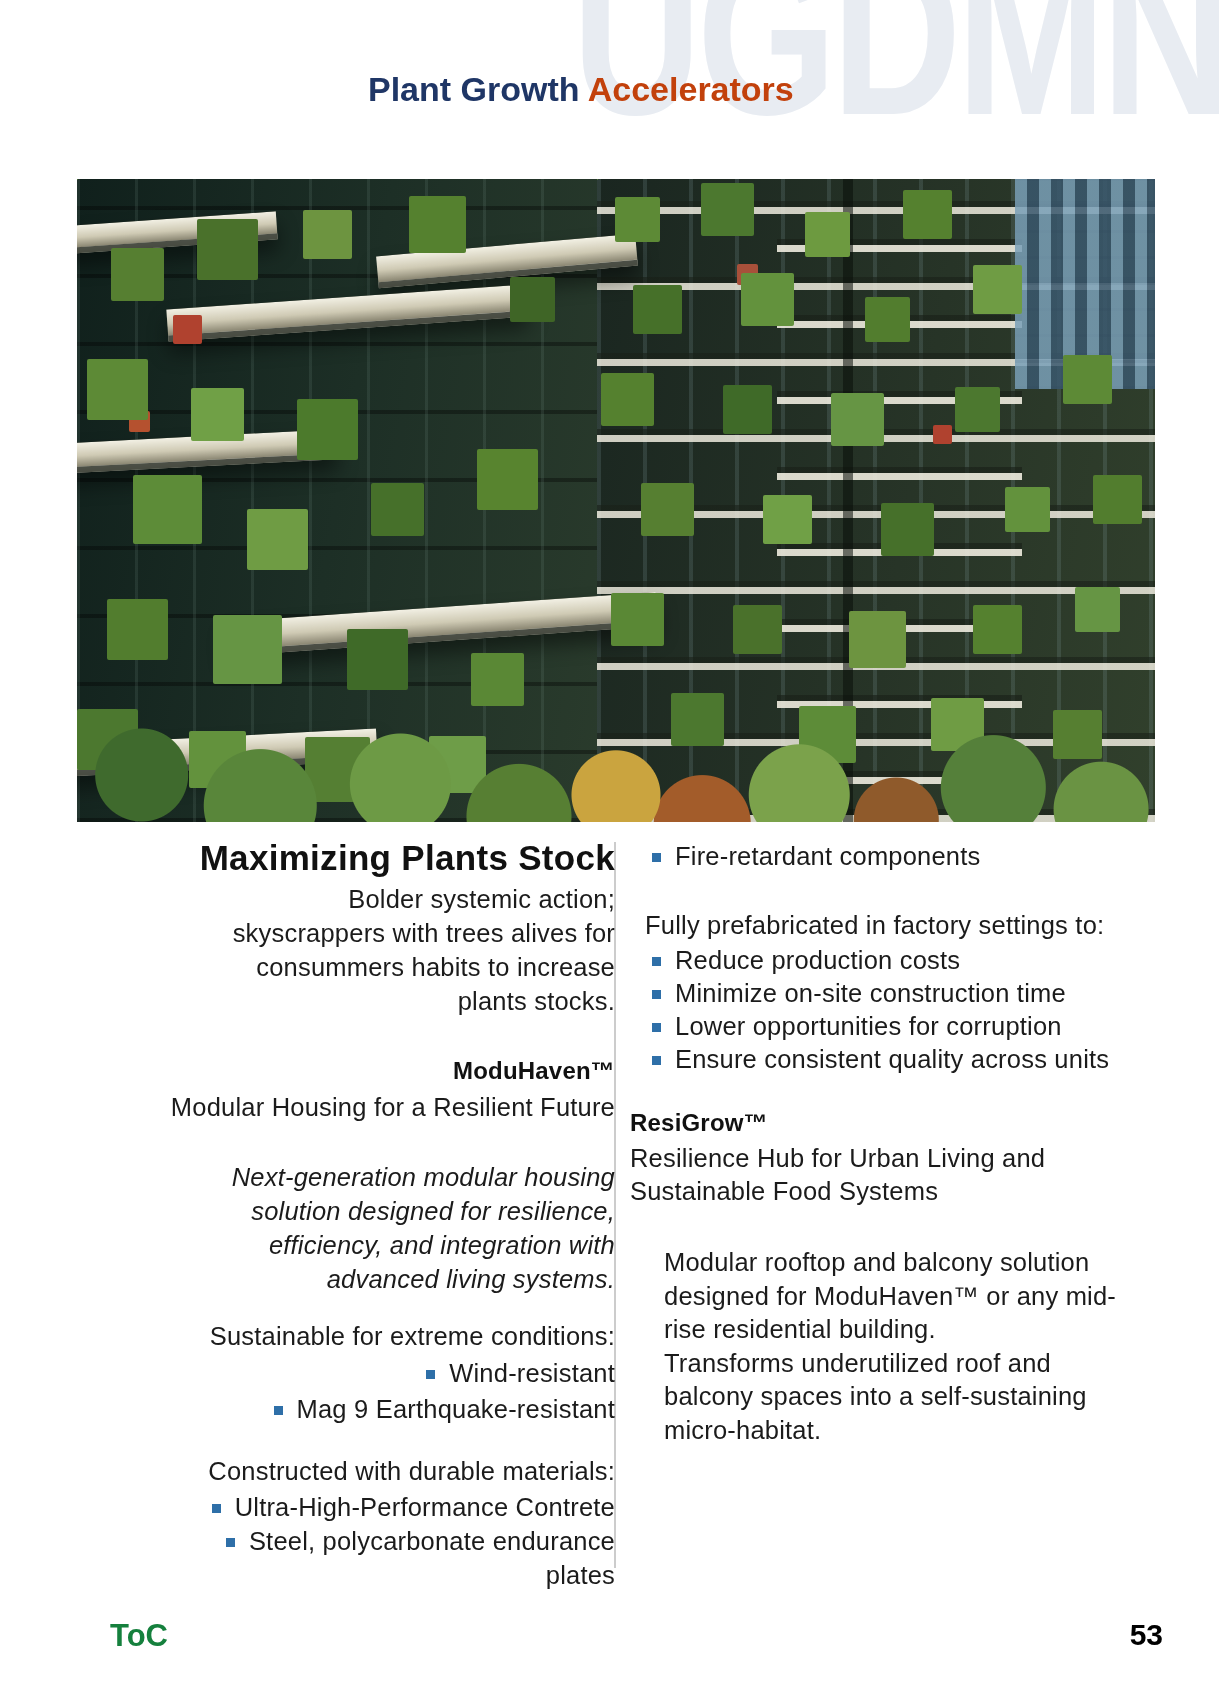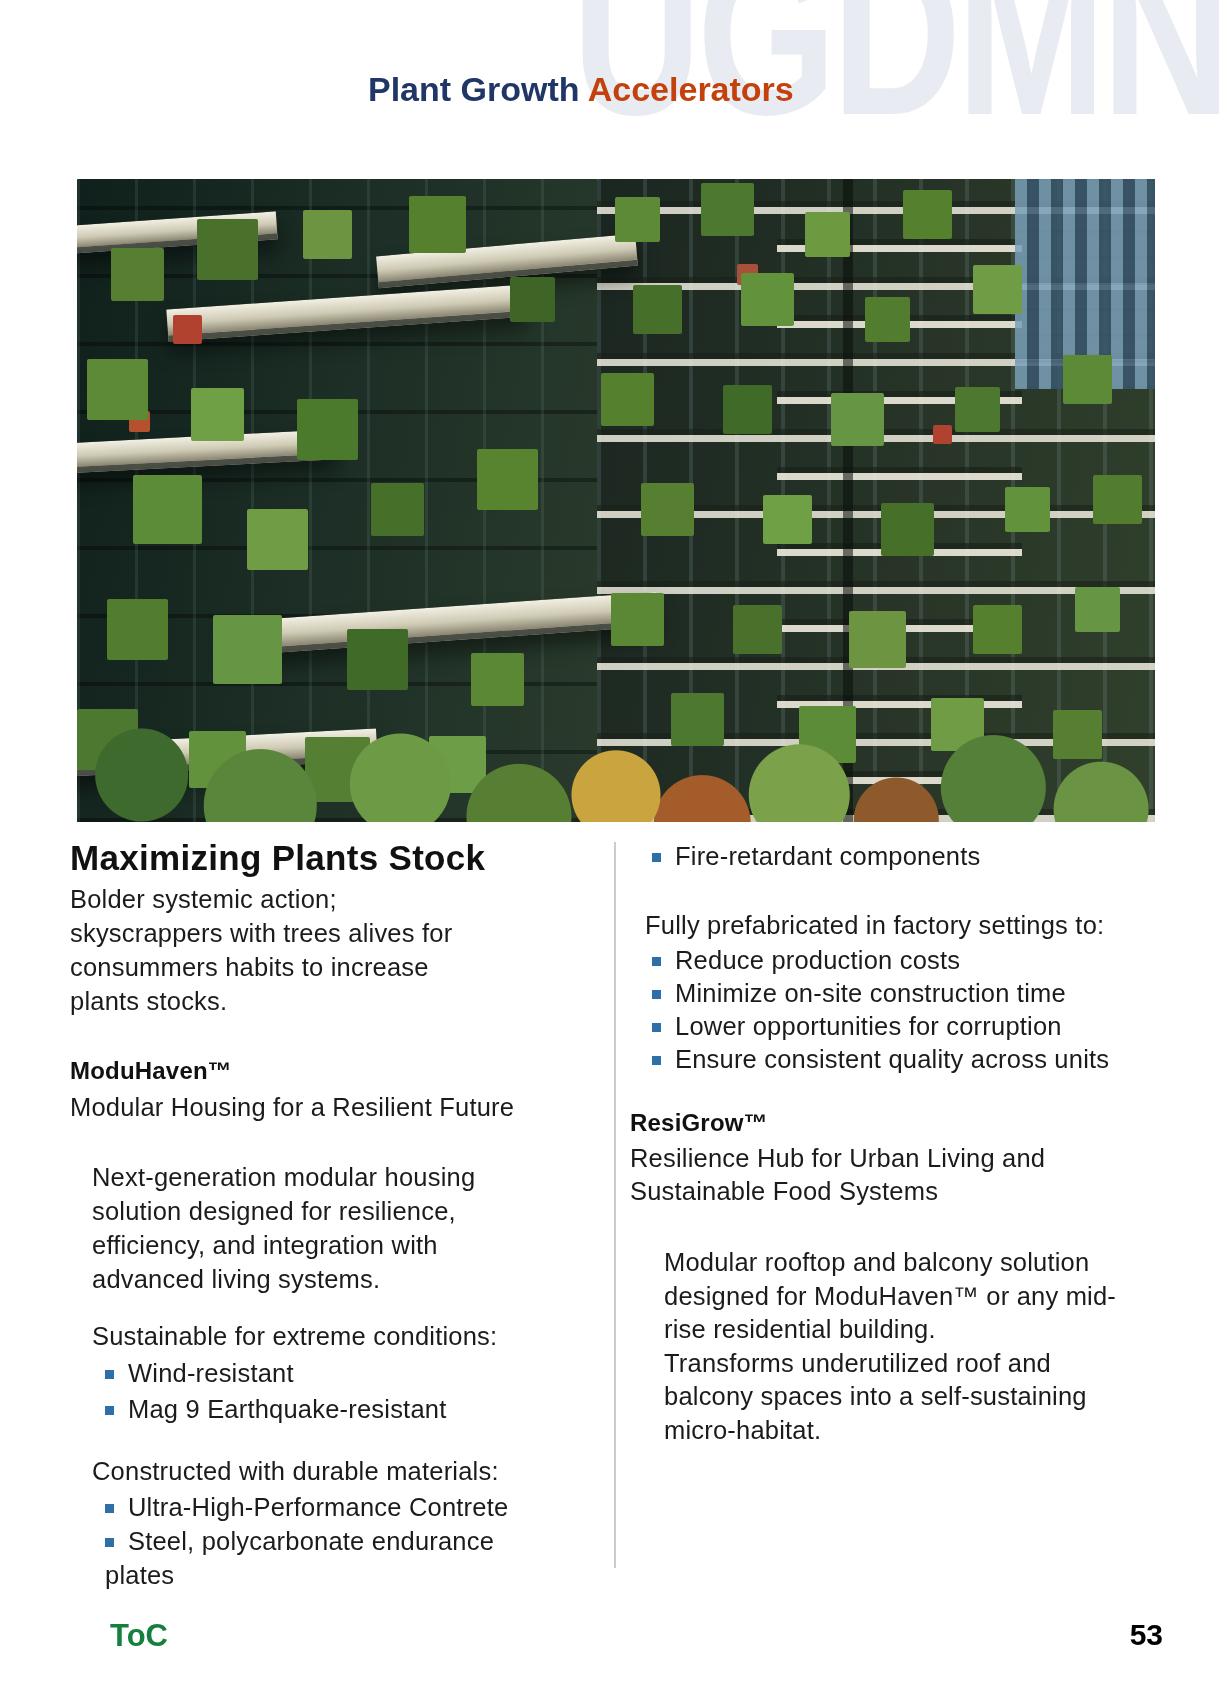--- a/index.html
+++ b/index.html
@@ -81,29 +81,29 @@
     radial-gradient(circle at 30% 60%,#6d9a45 0 50px,transparent 51px),
     radial-gradient(circle at 41% 78%,#577f33 0 52px,transparent 53px),
     radial-gradient(circle at 50% 66%,#caa43f 0 44px,transparent 45px),
     radial-gradient(circle at 58% 82%,#a35c2a 0 48px,transparent 49px),
     radial-gradient(circle at 67% 66%,#7ba24b 0 50px,transparent 51px),
     radial-gradient(circle at 76% 80%,#8f5a2b 0 42px,transparent 43px),
     radial-gradient(circle at 85% 62%,#55803a 0 52px,transparent 53px),
     radial-gradient(circle at 95% 74%,#6a9343 0 47px,transparent 48px);}
   
   .col{position:absolute;top:838px;width:545px;font-size:25.5px;line-height:33px;letter-spacing:0.2px;}
-  .col-left{left:70px;}
+  .col-left{left:70px;text-align:right;}
   .col-right{left:630px;}
   .divider{position:absolute;left:614px;top:842px;width:2px;height:726px;background:#cccccc;}
   h1{margin:0;font-size:35px;line-height:40px;font-weight:800;color:#111;letter-spacing:0.3px;}
   h2{margin:0;font-size:24px;line-height:38px;font-weight:800;color:#111;}
   p{margin:0;white-space:pre-line;}
   .intro{margin-top:4px;line-height:34px;}
   .tagline{line-height:34px;}
-  .desc{margin-top:36px;padding-left:22px;line-height:34px;}
+  .desc{margin-top:36px;padding-left:22px;line-height:34px;font-style:italic;}
   .desc-r{margin-top:38px;padding-left:34px;line-height:33.5px;}
   .list-head{margin-top:24px;padding-left:22px;}
   .list-head2{margin-top:28px;padding-left:22px;}
   .list-head-r{margin-top:36px;padding-left:15px;}
   .mh2{margin-top:34px;}
   .mh2r{margin-top:28px;}
   .bullets{margin-top:2px;}
   .bullets .item{padding-left:35px;line-height:36px;}
   .bullets2 .item{padding-left:35px;line-height:34px;}
   .col-right .bullets .item{padding-left:22px;line-height:33px;}

